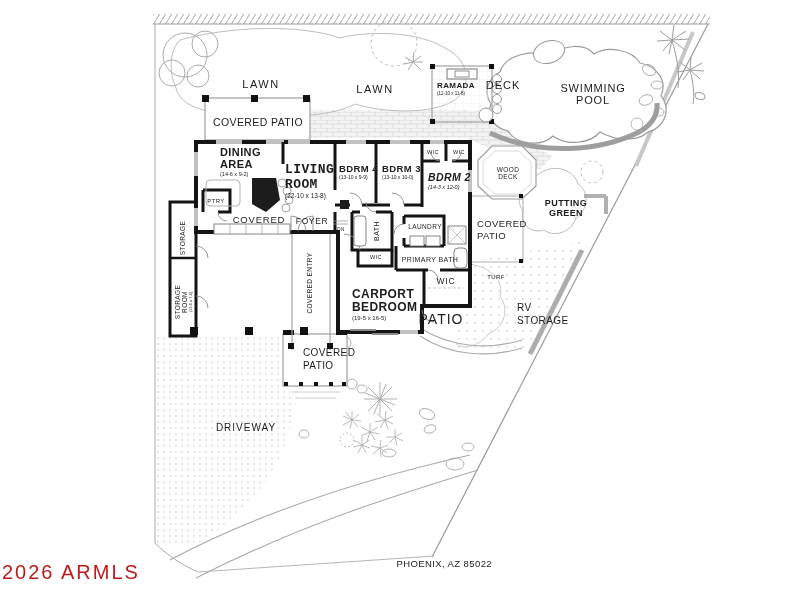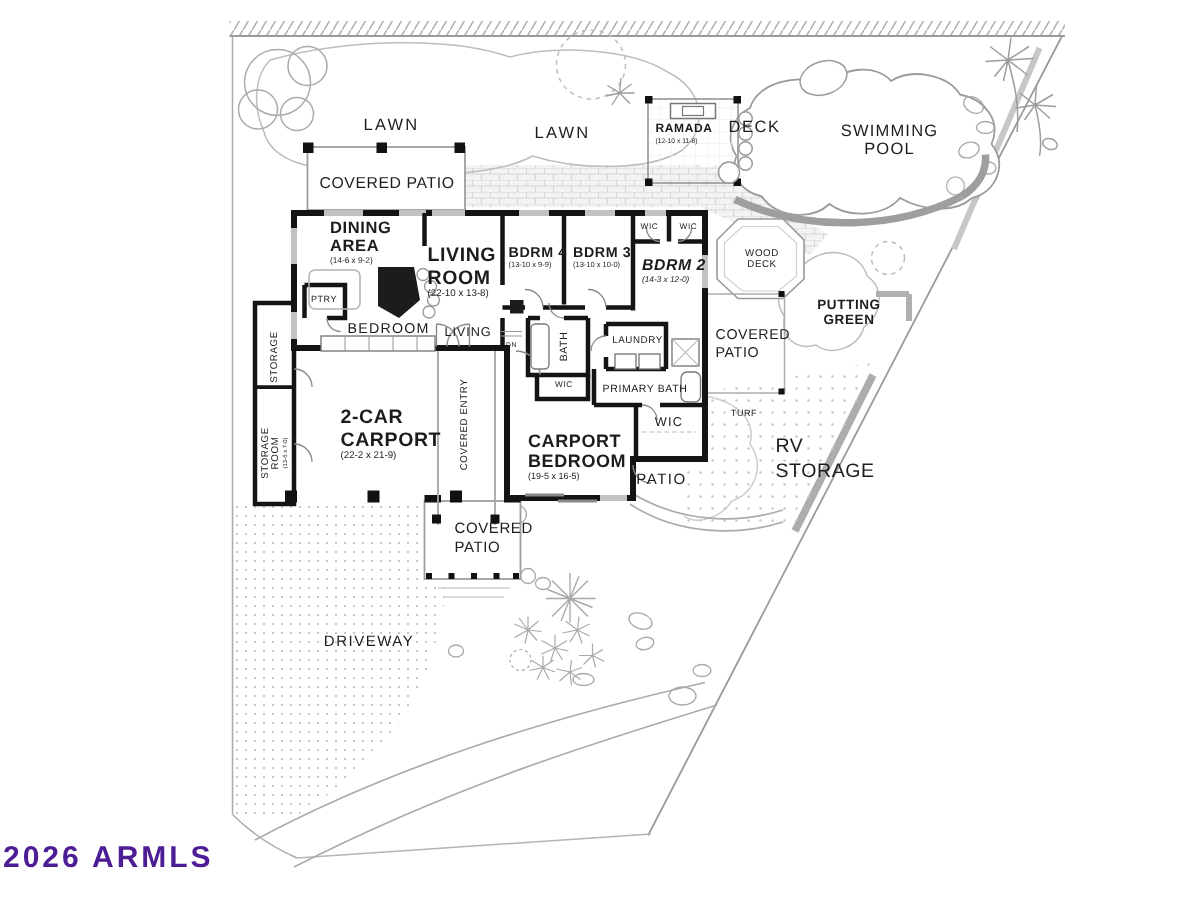--- a/index.html
+++ b/index.html
@@ -12,21 +12,21 @@
   .wrap{white-space:normal;}
   .rot{transform:translate(-50%,-50%) rotate(-90deg);}
   .nm{font-weight:600;display:block;}
   .dim{font-weight:400;display:block;letter-spacing:0;}
   .addr{position:absolute;left:312px;top:556px;width:226px;}
   .addr .street{display:block;text-align:center;font-size:19px;letter-spacing:.5px;
        color:#222;border-bottom:2px solid #3a3a3a;padding-bottom:1px;}
   .addr .city{display:block;text-align:right;padding-right:46px;font-size:9.5px;
        letter-spacing:.4px;margin-top:2px;color:#222;}
   .wm{position:absolute;left:2px;top:561px;font-size:20px;letter-spacing:2px;
-      color:#4c1d95;font-weight:700;}
+      color:#b91c1c;font-weight:400;}
 </style>
 </head>
 <body>
 
 <div id="plan">
 
 <svg width="800" height="606" viewBox="0 0 800 606">
   <defs>
     <pattern id="dots" width="6" height="6" patternUnits="userSpaceOnUse">
       <circle cx="2" cy="2" r="0.7" fill="#b9b9b9"></circle>
@@ -298,71 +298,68 @@
     <span class="nm" style="font-size:8px;">RAMADA</span>
     <span class="dim" style="font-size:4.5px;">(12-10 x 11-8)</span>
   </div>
 
   <div class="lbl" style="left:503px;top:85px;font-size:11px;letter-spacing:1px;">DECK</div>
   <div class="lbl wrap" style="left:593px;top:94px;font-size:11px;width:72px;letter-spacing:.8px;">SWIMMING POOL</div>
   <div class="lbl wrap" style="left:508px;top:173px;font-size:6.5px;width:36px;">WOOD DECK</div>
   <div class="lbl tl wrap" style="left:477px;top:218px;font-size:9.5px;width:55px;line-height:1.3;">COVERED PATIO</div>
   <div class="lbl wrap" style="left:566px;top:208px;font-size:9px;width:54px;font-weight:bold;">PUTTING GREEN</div>
   <div class="lbl" style="left:496px;top:277px;font-size:6px;">TURF</div>
-  <div class="lbl tl wrap" style="left:517px;top:289px;font-size:13px;width:52px;line-height:1.3;">RV STORAGE</div>
+  <div class="lbl tl wrap" style="left:517px;top:301px;font-size:10px;width:52px;line-height:1.3;">RV STORAGE</div>
   <div class="lbl" style="left:246px;top:428px;font-size:10px;letter-spacing:1px;">DRIVEWAY</div>
   <div class="lbl tl wrap" style="left:303px;top:347px;font-size:10px;width:52px;line-height:1.25;">COVERED PATIO</div>
 
   <div class="lbl tl" style="left:220px;top:146px;">
     <span class="nm wrap" style="font-size:11px;width:48px;">DINING AREA</span>
     <span class="dim" style="font-size:5.5px;">(14-6 x 9-2)</span>
   </div>
   <div class="lbl tl" style="left:285px;top:163px;">
-    <span class="nm wrap" style="font-size:13px;width:52px;">LIVING ROOM</span>
+    <span class="nm wrap" style="font-size:13px;width:52px;font-family:Liberation Mono, monospace;">LIVING ROOM</span>
     <span class="dim" style="font-size:6.5px;">(22-10 x 13-8)</span>
   </div>
   <div class="lbl tl" style="left:339px;top:164px;">
     <span class="nm" style="font-size:9.5px;">BDRM 4</span>
     <span class="dim" style="font-size:5px;">(13-10 x 9-9)</span>
   </div>
   <div class="lbl tl" style="left:382px;top:164px;">
     <span class="nm" style="font-size:9.5px;">BDRM 3</span>
     <span class="dim" style="font-size:5px;">(13-10 x 10-0)</span>
   </div>
   <div class="lbl tl" style="left:428px;top:172px;font-style:italic;">
     <span class="nm" style="font-size:10.5px;">BDRM 2</span>
     <span class="dim" style="font-size:5.5px;">(14-3 x 12-0)</span>
   </div>
 
   <div class="lbl" style="left:433px;top:152px;font-size:5.5px;">WIC</div>
   <div class="lbl" style="left:459px;top:152px;font-size:5.5px;">WIC</div>
   <div class="lbl" style="left:216px;top:201px;font-size:6px;">PTRY</div>
-  <div class="lbl" style="left:259px;top:220px;font-size:9.5px;letter-spacing:.8px;">BEDROOM</div>
-  <div class="lbl" style="left:312px;top:222px;font-size:8.5px;letter-spacing:.6px;">LIVING</div>
+  <div class="lbl" style="left:259px;top:220px;font-size:9.5px;letter-spacing:.8px;">COVERED</div>
+  <div class="lbl" style="left:312px;top:222px;font-size:8.5px;letter-spacing:.6px;">FOYER</div>
   <div class="lbl rot" style="left:377px;top:231px;font-size:7px;">BATH</div>
   <div class="lbl" style="left:376px;top:257px;font-size:5.5px;">WIC</div>
   <div class="lbl" style="left:425px;top:227px;font-size:6.5px;">LAUNDRY</div>
   <div class="lbl" style="left:430px;top:260px;font-size:7px;">PRIMARY BATH</div>
   <div class="lbl" style="left:446px;top:282px;font-size:8.5px;letter-spacing:.8px;">WIC</div>
 
   <div class="lbl tl" style="left:352px;top:288px;">
     <span class="nm wrap" style="font-size:12px;width:66px;">CARPORT BEDROOM</span>
     <span class="dim" style="font-size:6px;">(19-5 x 16-5)</span>
   </div>
-  <div class="lbl" style="left:441px;top:320px;font-size:10px;letter-spacing:1px;">PATIO</div>
+  <div class="lbl" style="left:441px;top:320px;font-size:14px;letter-spacing:1px;">PATIO</div>
   <div class="lbl" style="left:341px;top:230px;font-size:4.5px;">DN</div>
 
-  <div class="lbl tl" style="left:227px;top:271px;">
-    <span class="nm wrap" style="font-size:13px;width:66px;">2-CAR CARPORT</span>
-    <span class="dim" style="font-size:6.5px;">(22-2 x 21-9)</span>
-  </div>
   <div class="lbl rot" style="left:183px;top:238px;font-size:6.5px;">STORAGE</div>
   <div class="lbl rot" style="left:183px;top:302px;">
     <span class="nm wrap" style="font-size:6.5px;width:40px;font-weight:400;">STORAGE ROOM</span>
     <span class="dim" style="font-size:4px;">(13-6 x 7-0)</span>
   </div>
   <div class="lbl rot" style="left:310px;top:283px;font-size:6.5px;">COVERED ENTRY</div>
 
   <div class="addr">
+    <span class="city">PHOENIX, AZ 85022</span>
   </div>
   <div class="wm">2026 ARMLS</div>
 
 </div>
 
 </body></html>

